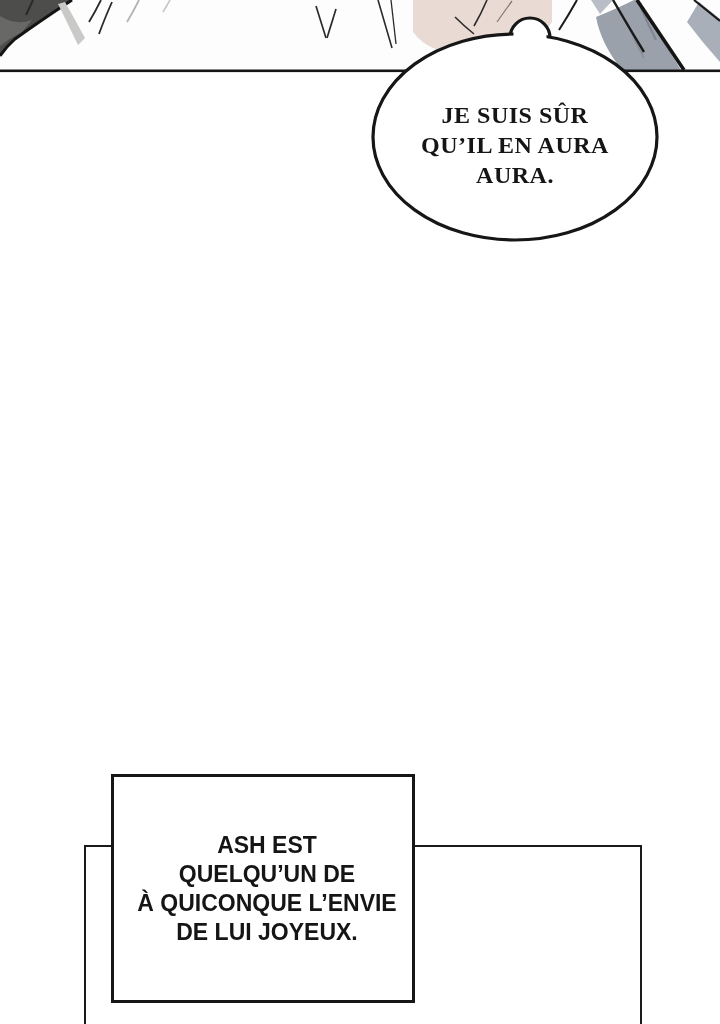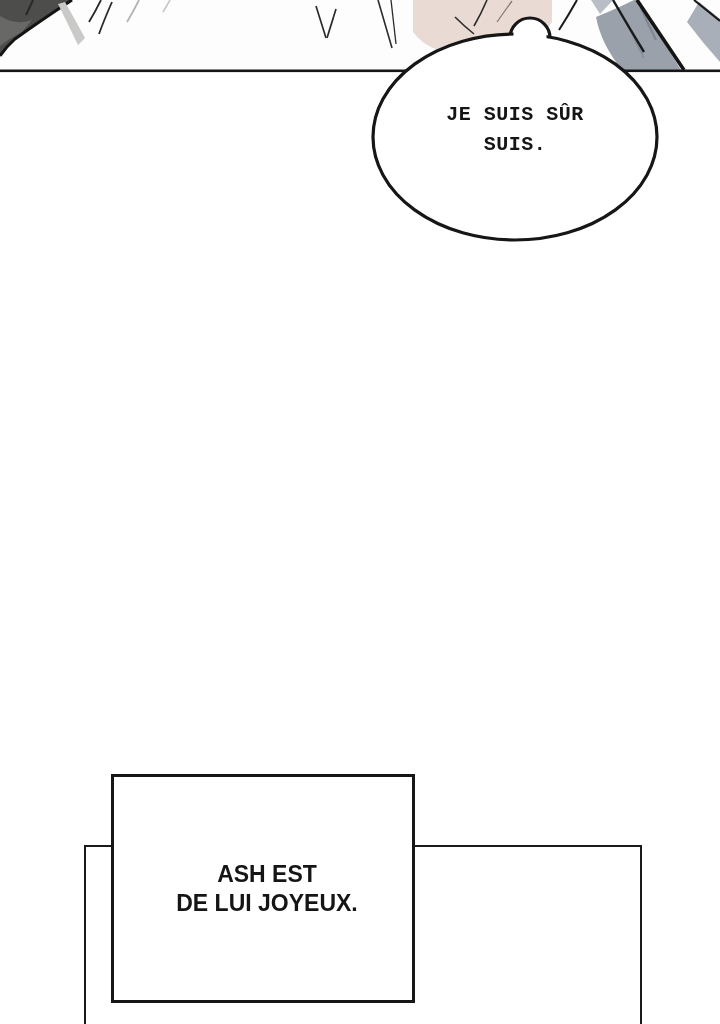--- a/index.html
+++ b/index.html
@@ -4,22 +4,22 @@
 <style>
   html,body{margin:0;padding:0;}
   body{
     width:720px;height:1024px;position:relative;overflow:hidden;
     background:#ffffff;font-family:"DejaVu Sans",sans-serif;
   }
   .artwork-svg{position:absolute;left:0;top:0;}
   .bubble-text{
     position:absolute;left:375px;top:100px;width:280px;
     text-align:center;color:#151515;
-    font-family:Liberation Mono, monospace;font-weight:bold;
-    font-size:20px;line-height:30px;letter-spacing:.5px;
+    font-family:Liberation Serif, serif;font-weight:bold;
+    font-size:24px;line-height:30px;letter-spacing:.5px;
   }
   .bubble-text span{display:block;}
   .back-box{
     position:absolute;left:84px;top:845px;width:558px;height:190px;
     box-sizing:border-box;border:2.5px solid #1a1a1a;border-bottom:none;
     background:#ffffff;z-index:1;
   }
   .front-box{
     position:absolute;left:111px;top:774px;width:304px;height:229px;
     box-sizing:border-box;border:3px solid #161616;background:#ffffff;
@@ -77,23 +77,26 @@
 
   <rect x="0" y="69.5" width="720" height="2.6" fill="#161616"></rect>
 
   <circle cx="530" cy="38" r="20" fill="#ffffff" stroke="#161616" stroke-width="3.2"></circle>
   <ellipse cx="515" cy="137" rx="142" ry="103" fill="#ffffff" stroke="#161616" stroke-width="3.2"></ellipse>
   <rect x="513.5" y="30" width="33" height="13" fill="#ffffff"></rect>
 </svg>
 
 <div class="bubble-text">
   <span>JE SUIS SÛR</span>
-  <span>SUIS.</span>
+  <span>QU’IL EN AURA</span>
+  <span>AURA.</span>
 </div>
 
 <div class="back-box"></div>
 
 <div class="front-box">
   <div class="narration-text">
     <span>ASH EST</span>
+    <span>QUELQU’UN DE</span>
+    <span>À QUICONQUE L’ENVIE</span>
     <span>DE LUI JOYEUX.</span>
   </div>
 </div>
 
 </body></html>

